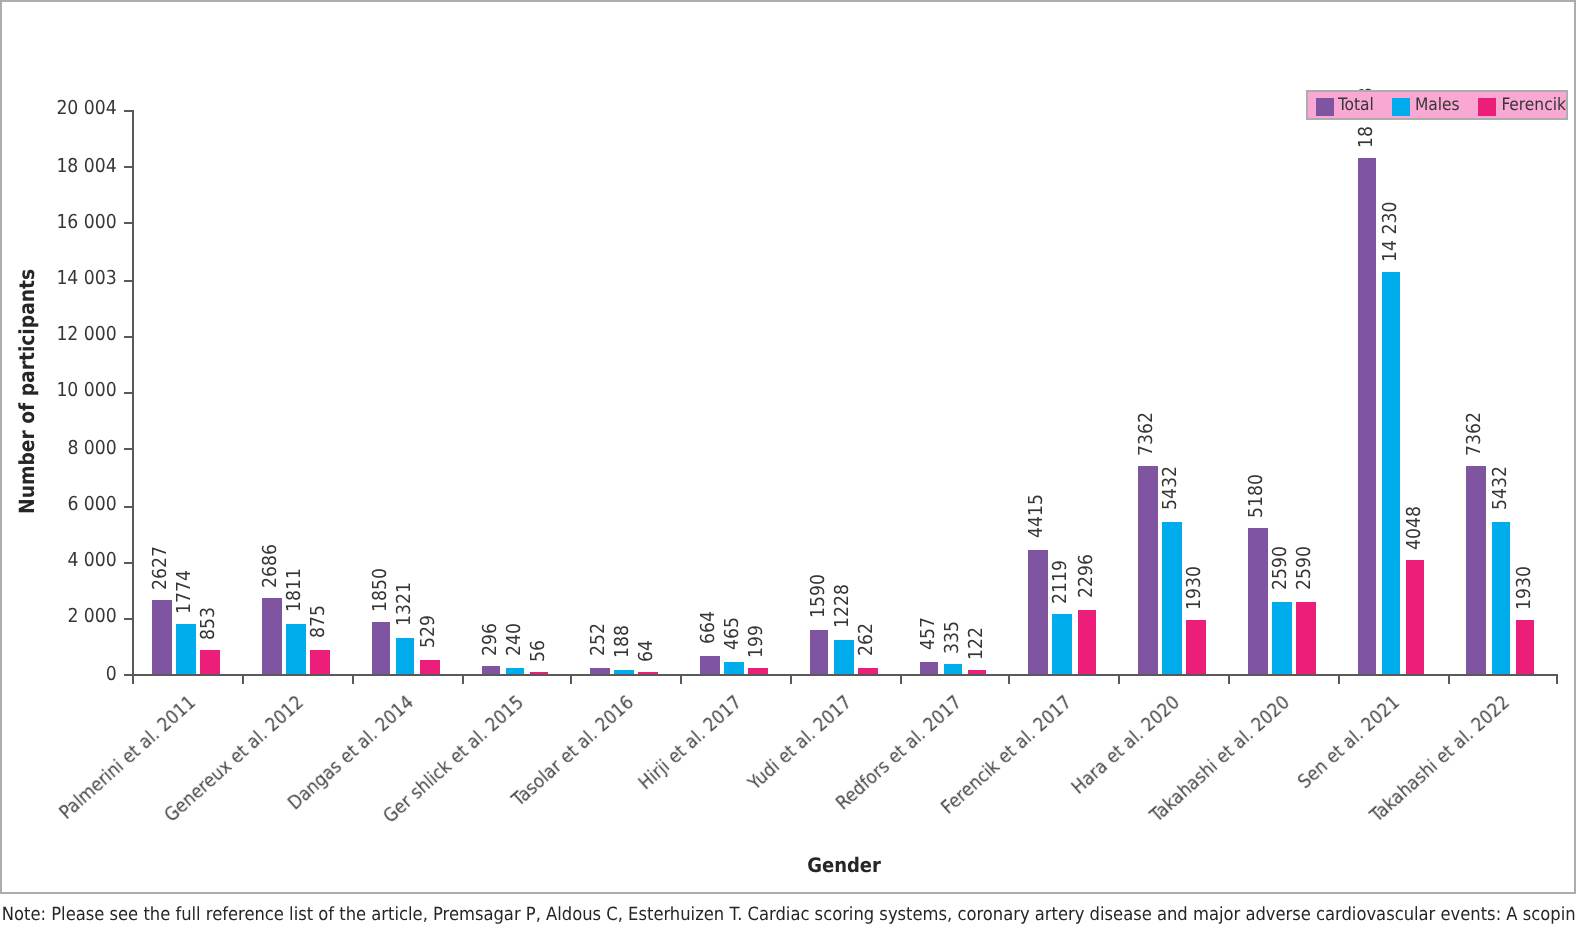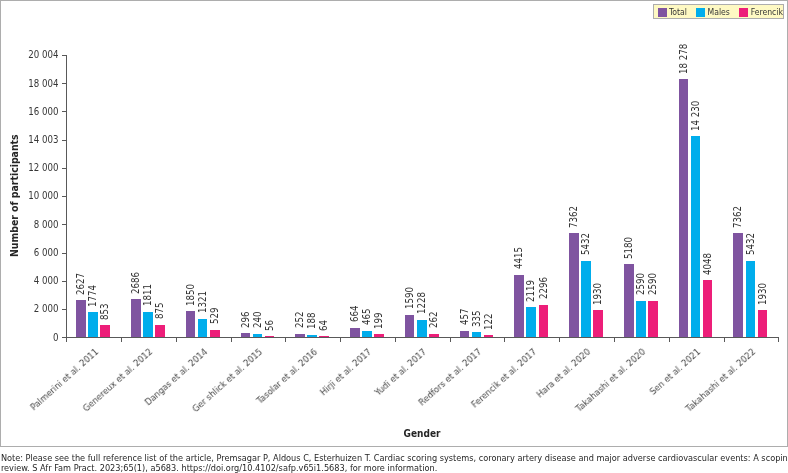--- a/index.html
+++ b/index.html
@@ -12,21 +12,21 @@
   .axis-line{position:absolute;background:#595959;}
   .tick{position:absolute;background:#595959;}
   .ytick-label{position:absolute;font-size:9.6px;color:#363636;white-space:nowrap;text-align:right;transform:translateZ(0);}
   .bar{position:absolute;}
   .bar-label{position:absolute;font-size:9.6px;color:#363636;white-space:nowrap;
              transform-origin:0 0;transform:rotate(-90deg) translateZ(0);}
   .cat-label{position:absolute;font-size:9.4px;color:#434343;white-space:nowrap;
              transform-origin:100% 0;transform:rotate(-41.7deg) translateZ(0);}
   .axis-title{position:absolute;font-weight:bold;font-size:10px;color:#262626;white-space:nowrap;transform:translateZ(0);}
   .ytitle-wrap{position:absolute;transform-origin:0 0;transform:rotate(-90deg) translateZ(0);}
-  .legend{position:absolute;border:1px solid #ADADAD;background:#fef9c3;box-sizing:border-box;}
+  .legend{position:absolute;border:1px solid #ADADAD;background:#f9a8d4;box-sizing:border-box;margin-top:41px;}
   .legend-swatch{position:absolute;}
   .legend-text{position:absolute;font-size:8.6px;color:#363636;white-space:nowrap;transform:translateZ(0);}
   .note{position:absolute;font-size:9.1px;color:#262626;white-space:nowrap;}
 </style>
 </head>
 <body>
 
 <div id="root">
   <div class="chart-frame"></div>
   <div id="plot">
@@ -165,14 +165,13 @@
   <div class="axis-title" style="left:403.6px;top:427.5px;">Gender</div>
   <div id="legend-box" class="legend" style="left:653.4px;top:4.4px;width:131px;height:14.4px;">
     <div class="legend-swatch" style="left: 3.6px; top: 2.6px; width: 9.3px; height: 8.7px; background: rgb(127, 84, 160);"></div>
     <div class="legend-text" style="left:14.6px;top:1.8px;">Total</div>
     <div class="legend-swatch" style="left: 41.8px; top: 2.6px; width: 9.3px; height: 8.7px; background: rgb(0, 173, 236);"></div>
     <div class="legend-text" style="left:53.1px;top:1.8px;">Males</div>
     <div class="legend-swatch" style="left: 84.2px; top: 2.6px; width: 9.3px; height: 8.7px; background: rgb(237, 30, 121);"></div>
     <div class="legend-text" style="left:96.3px;top:1.8px;">Ferencik</div>
   </div>
   <div class="note" id="note1" style="left:0.9px;top:452.8px;">Note: Please see the full reference list of the article, Premsagar P, Aldous C, Esterhuizen T. Cardiac scoring systems, coronary artery disease and major adverse cardiovascular events: A scoping</div>
-  <div class="note" id="note2" style="left:0.9px;top:462.5px;">review. S Afr Fam Pract. 2023;65(1), a5683. https://doi.org/10.4102/safp.v65i1.5683, for more information.</div>
 </div>
 
 </body></html>

